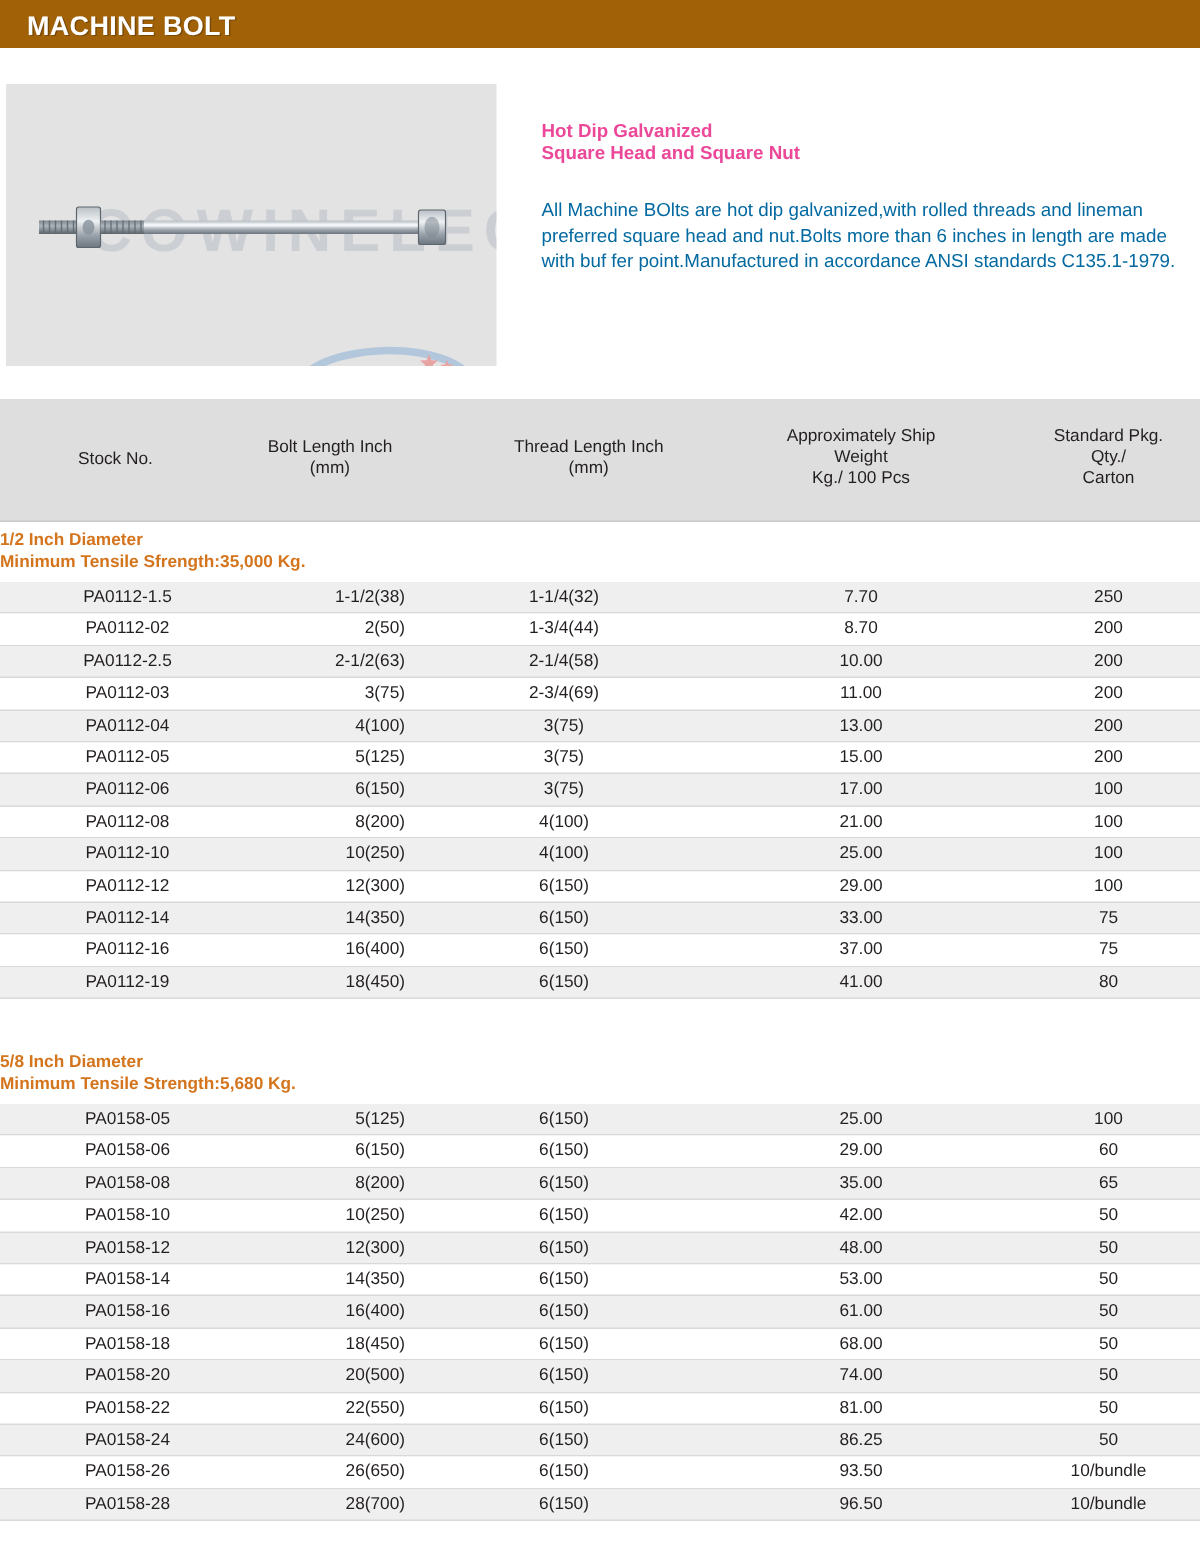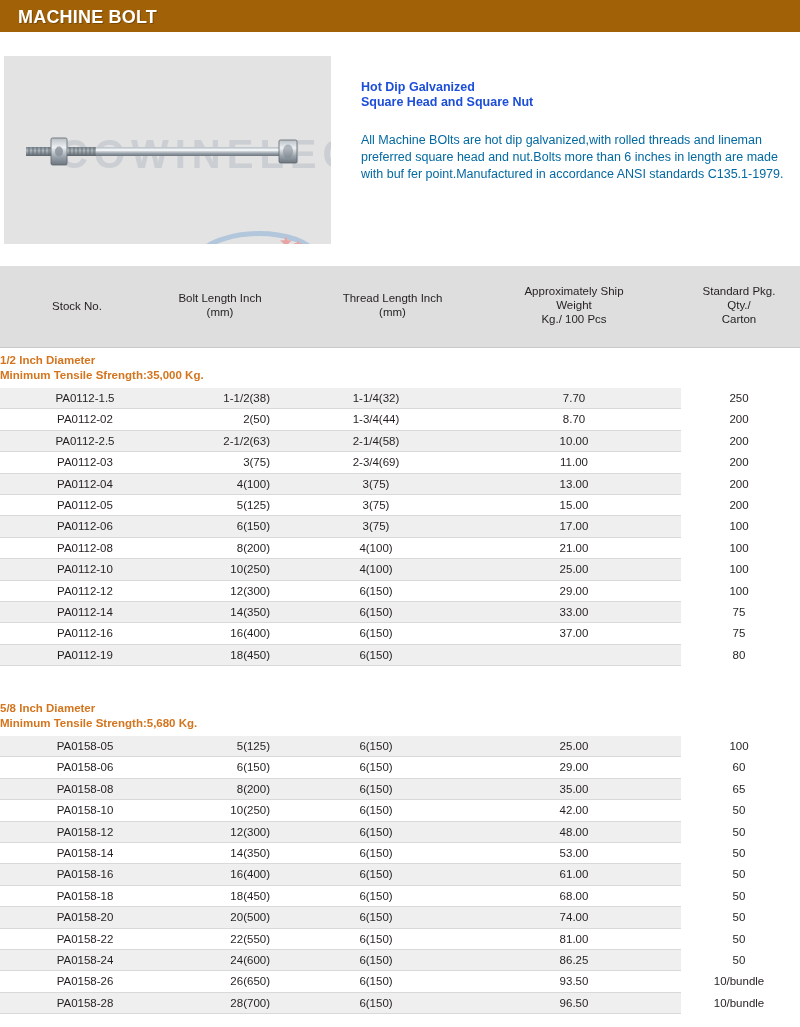--- a/index.html
+++ b/index.html
@@ -43,35 +43,35 @@
     color: rgba(150,160,172,.30);
     white-space: nowrap;
     user-select: none;
   }
   
   .logo { position: absolute; left: 182px; top: 172px; width: 140px; height: 60px; }
 
   
   .desc { position: absolute; left: 361px; top: 80px; width: 430px; }
   .desc-head {
-    color: #1d4ed8; font-size: 12.5px; font-weight: bold;
+    color: #ec4899; font-size: 12.5px; font-weight: bold;
     line-height: 15px; margin: 0 0 22px 0;
   }
   .desc-body {
     color: #0369a1; font-size: 12.5px; line-height: 17px; margin: 0;
   }
 
   
   .table { position: absolute; left: 0; top: 266px; width: 800px; }
   .thead {
     position: relative; width: 800px; height: 82px;
     background: #dededf;
     border-bottom: 1px solid #c9c9c9;
   }
-  .row { position: relative; width: 681px; height: 21.4px; }
+  .row { position: relative; width: 800px; height: 21.4px; }
   .row.alt { background: #efeff0; }
   .row.plain { background: #ffffff; }
   .row::after {
     content: ""; position: absolute; left: 0; right: 0; bottom: 0;
     height: 1px; background: #d9d9d9;
   }
   .cell { position: absolute; top: 0; line-height: 21.4px; font-size: 11.5px; white-space: nowrap; }
   .hcell {
     position: absolute; font-size: 11.5px; line-height: 14px;
     text-align: center; color: #231f20;
@@ -293,20 +293,21 @@
           <div class="cell c1">PA0112-16</div>
           <div class="cell c2">16(400)</div>
           <div class="cell c3">6(150)</div>
           <div class="cell c4">37.00</div>
           <div class="cell c5">75</div>
         </div>
         <div class="row alt">
           <div class="cell c1">PA0112-19</div>
           <div class="cell c2">18(450)</div>
           <div class="cell c3">6(150)</div>
+          <div class="cell c4">41.00</div>
           <div class="cell c5">80</div>
         </div>
         <div class="spacer"></div>
         <div class="sect sect-block" style="color: rgb(212, 117, 30);">
           <div>5/8 Inch Diameter</div>
           <div>Minimum Tensile Strength:5,680 Kg.</div>
         </div>
         <div class="row alt">
           <div class="cell c1">PA0158-05</div>
           <div class="cell c2">5(125)</div>

